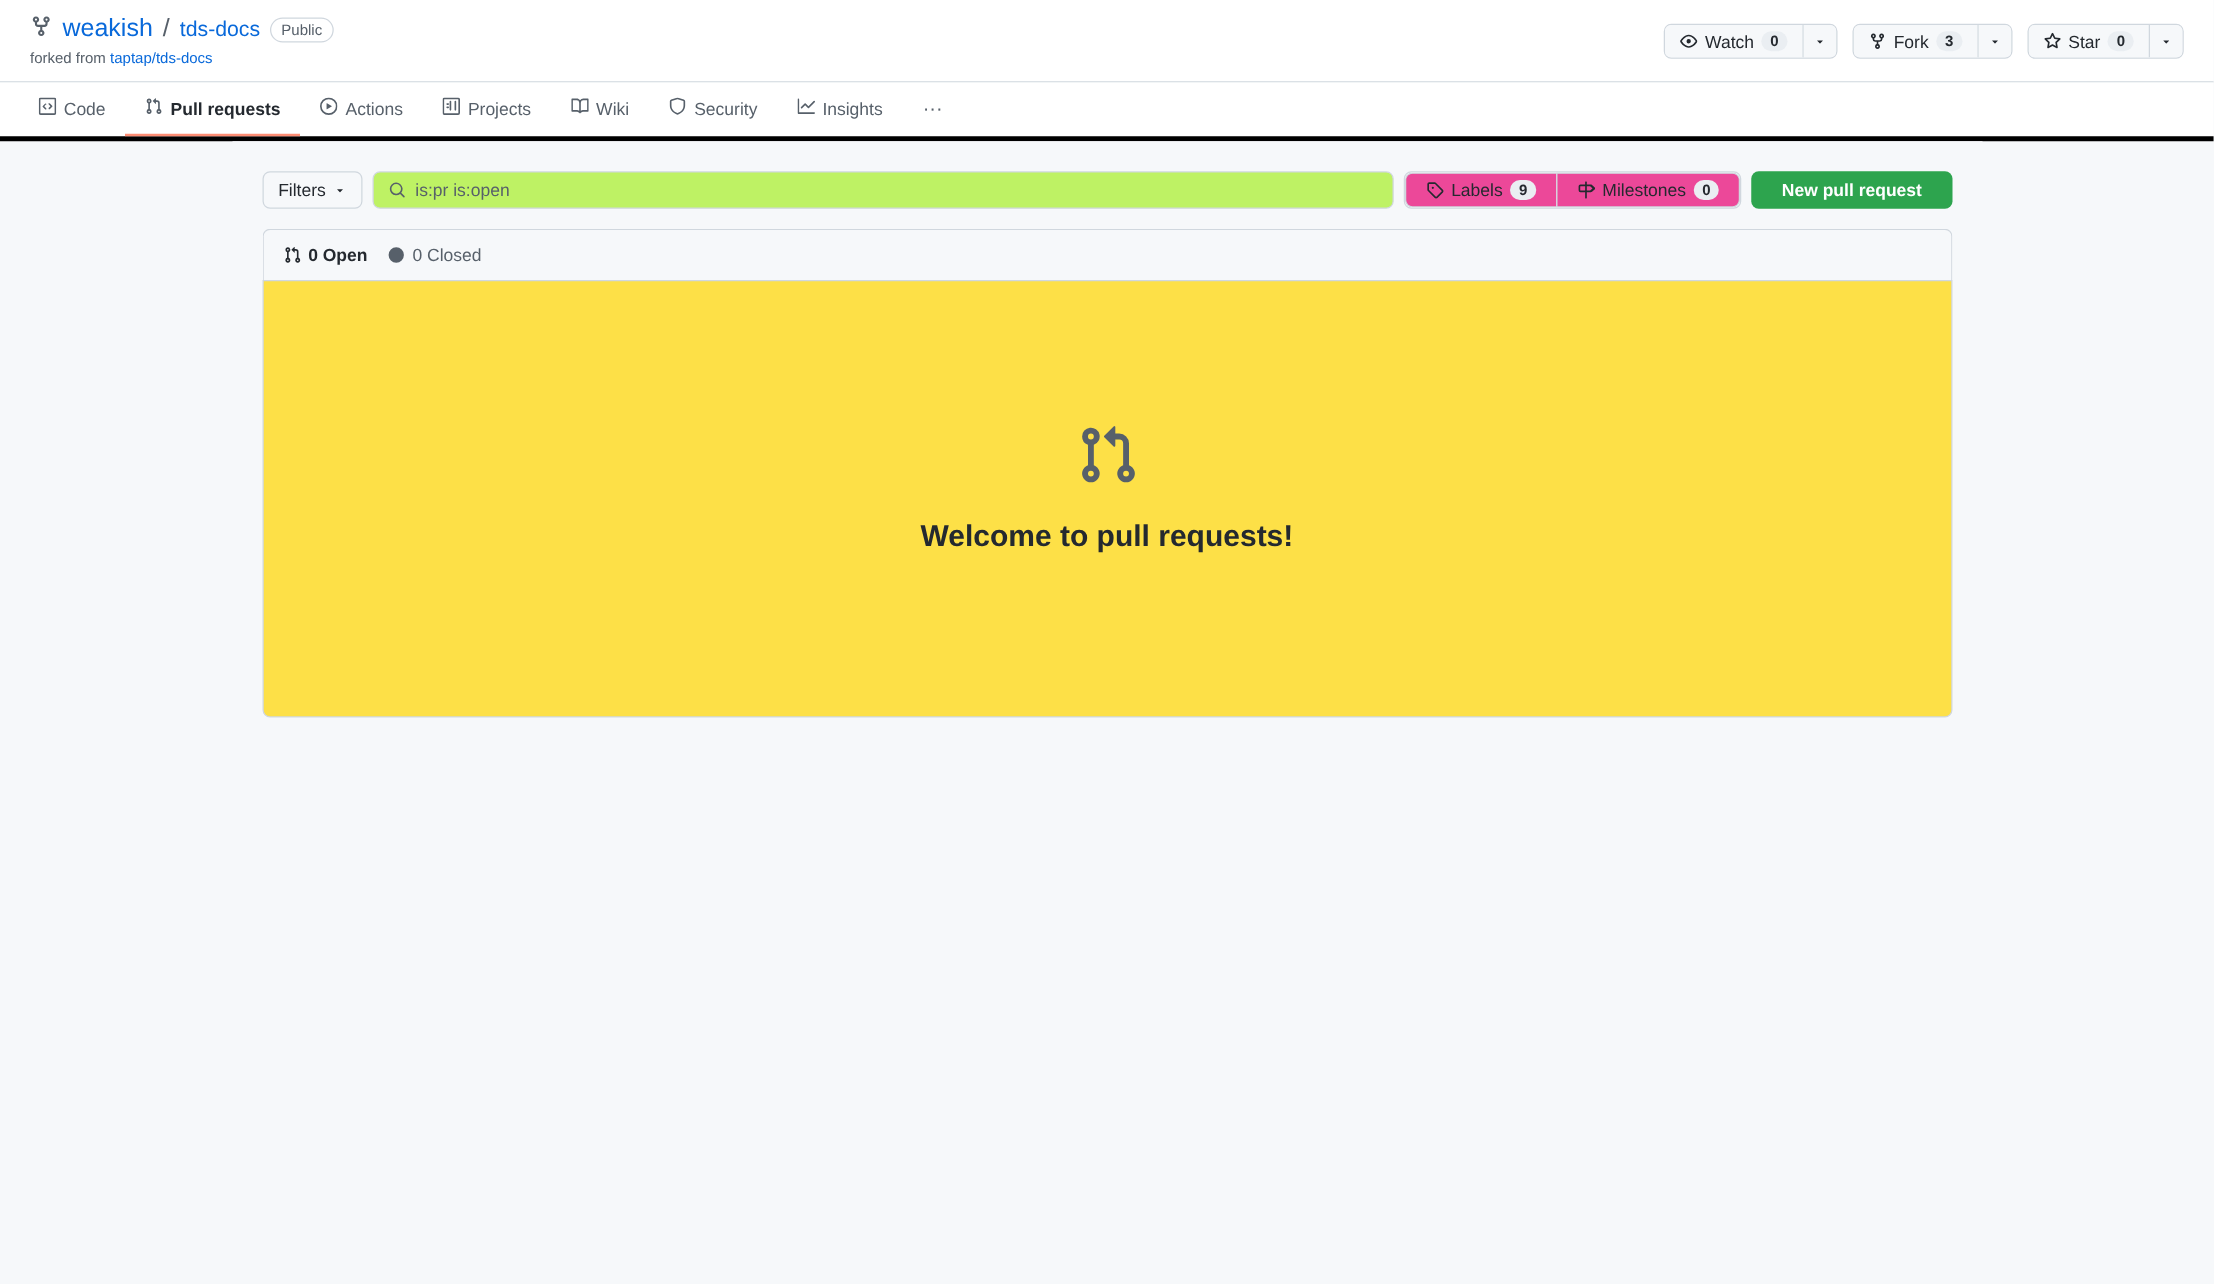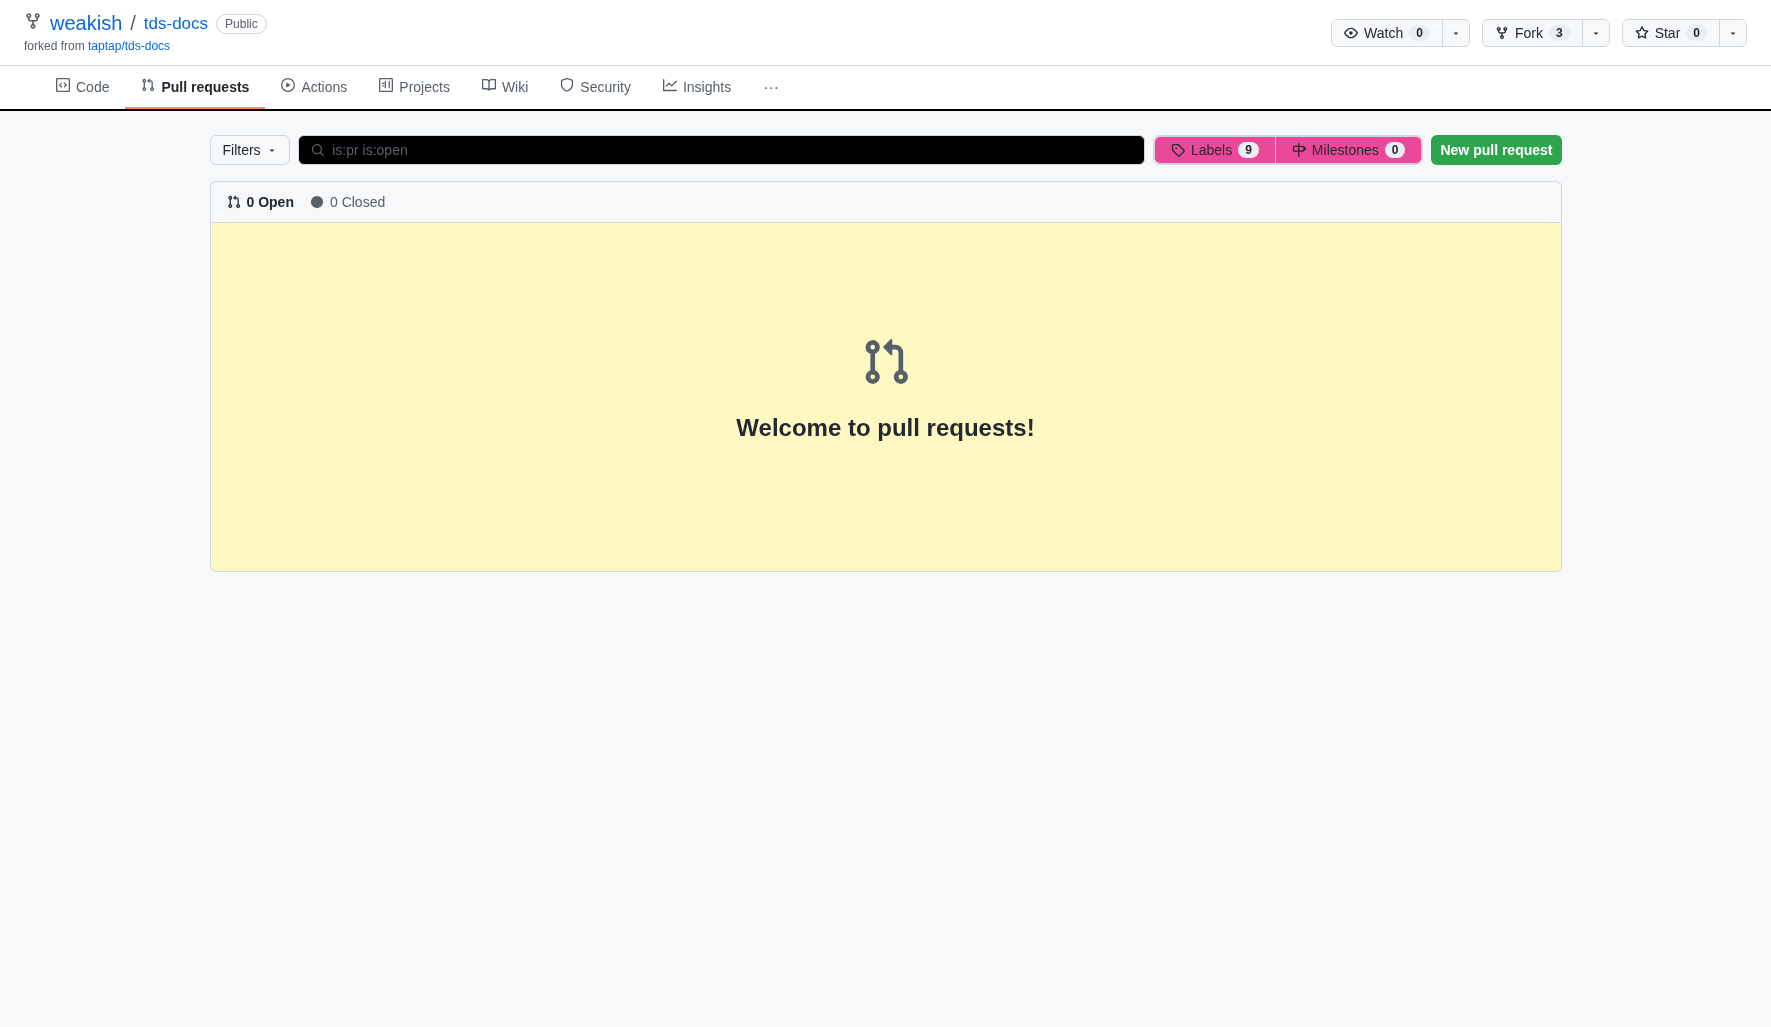--- a/index.html
+++ b/index.html
@@ -98,22 +98,22 @@
     }
     .count-badge {
       background: #eaeef2;
       border-radius: 20px;
       padding: 1px 7px;
       font-size: 12px;
       font-weight: 600;
     }
     .nav-tabs {
       background: #ffffff;
-      border-bottom: 2px solid #000000;
-      padding: 0 40px;
+      border-bottom: 4px solid #000000;
+      padding: 0 15px;
       display: flex;
       align-items: center;
       gap: 0;
     }
     .nav-tab {
       display: flex;
       align-items: center;
       gap: 6px;
       padding: 12px 16px;
       font-size: 14px;
@@ -163,21 +163,21 @@
       font-size: 14px;
       cursor: pointer;
       color: #24292f;
     }
     .search-input-wrap {
       flex: 1;
       display: flex;
       align-items: center;
       border: 1px solid #d0d7de;
       border-radius: 6px;
-      background: #000000;
+      background: #bef264;
       padding: 5px 12px;
       gap: 8px;
     }
     .search-input-wrap input {
       border: none;
       outline: none;
       font-size: 14px;
       width: 100%;
       color: #57606a;
       background: transparent;
@@ -197,21 +197,21 @@
       color: #24292f;
     }
     .labels-btn {
       border-radius: 6px 0 0 6px;
       border-right: none;
     }
     .milestones-btn {
       border-radius: 0 6px 6px 0;
     }
     .new-pr-btn {
-      padding: 5px 9px;
+      padding: 5px 24px;
       background: #2da44e;
       color: #ffffff;
       border: none;
       border-radius: 6px;
       font-size: 14px;
       font-weight: 600;
       cursor: pointer;
       white-space: nowrap;
     }
     .pr-status-bar {
@@ -236,21 +236,21 @@
     }
     .status-closed {
       display: flex;
       align-items: center;
       gap: 6px;
       font-size: 14px;
       color: #57606a;
       cursor: pointer;
     }
     .pr-empty-container {
-      background: #fef9c3;
+      background: #fde047;
       border: 1px solid #d0d7de;
       border-radius: 0 0 6px 6px;
       display: flex;
       flex-direction: column;
       align-items: center;
       justify-content: center;
       padding: 80px 40px;
       text-align: center;
       min-height: 350px;
     }

